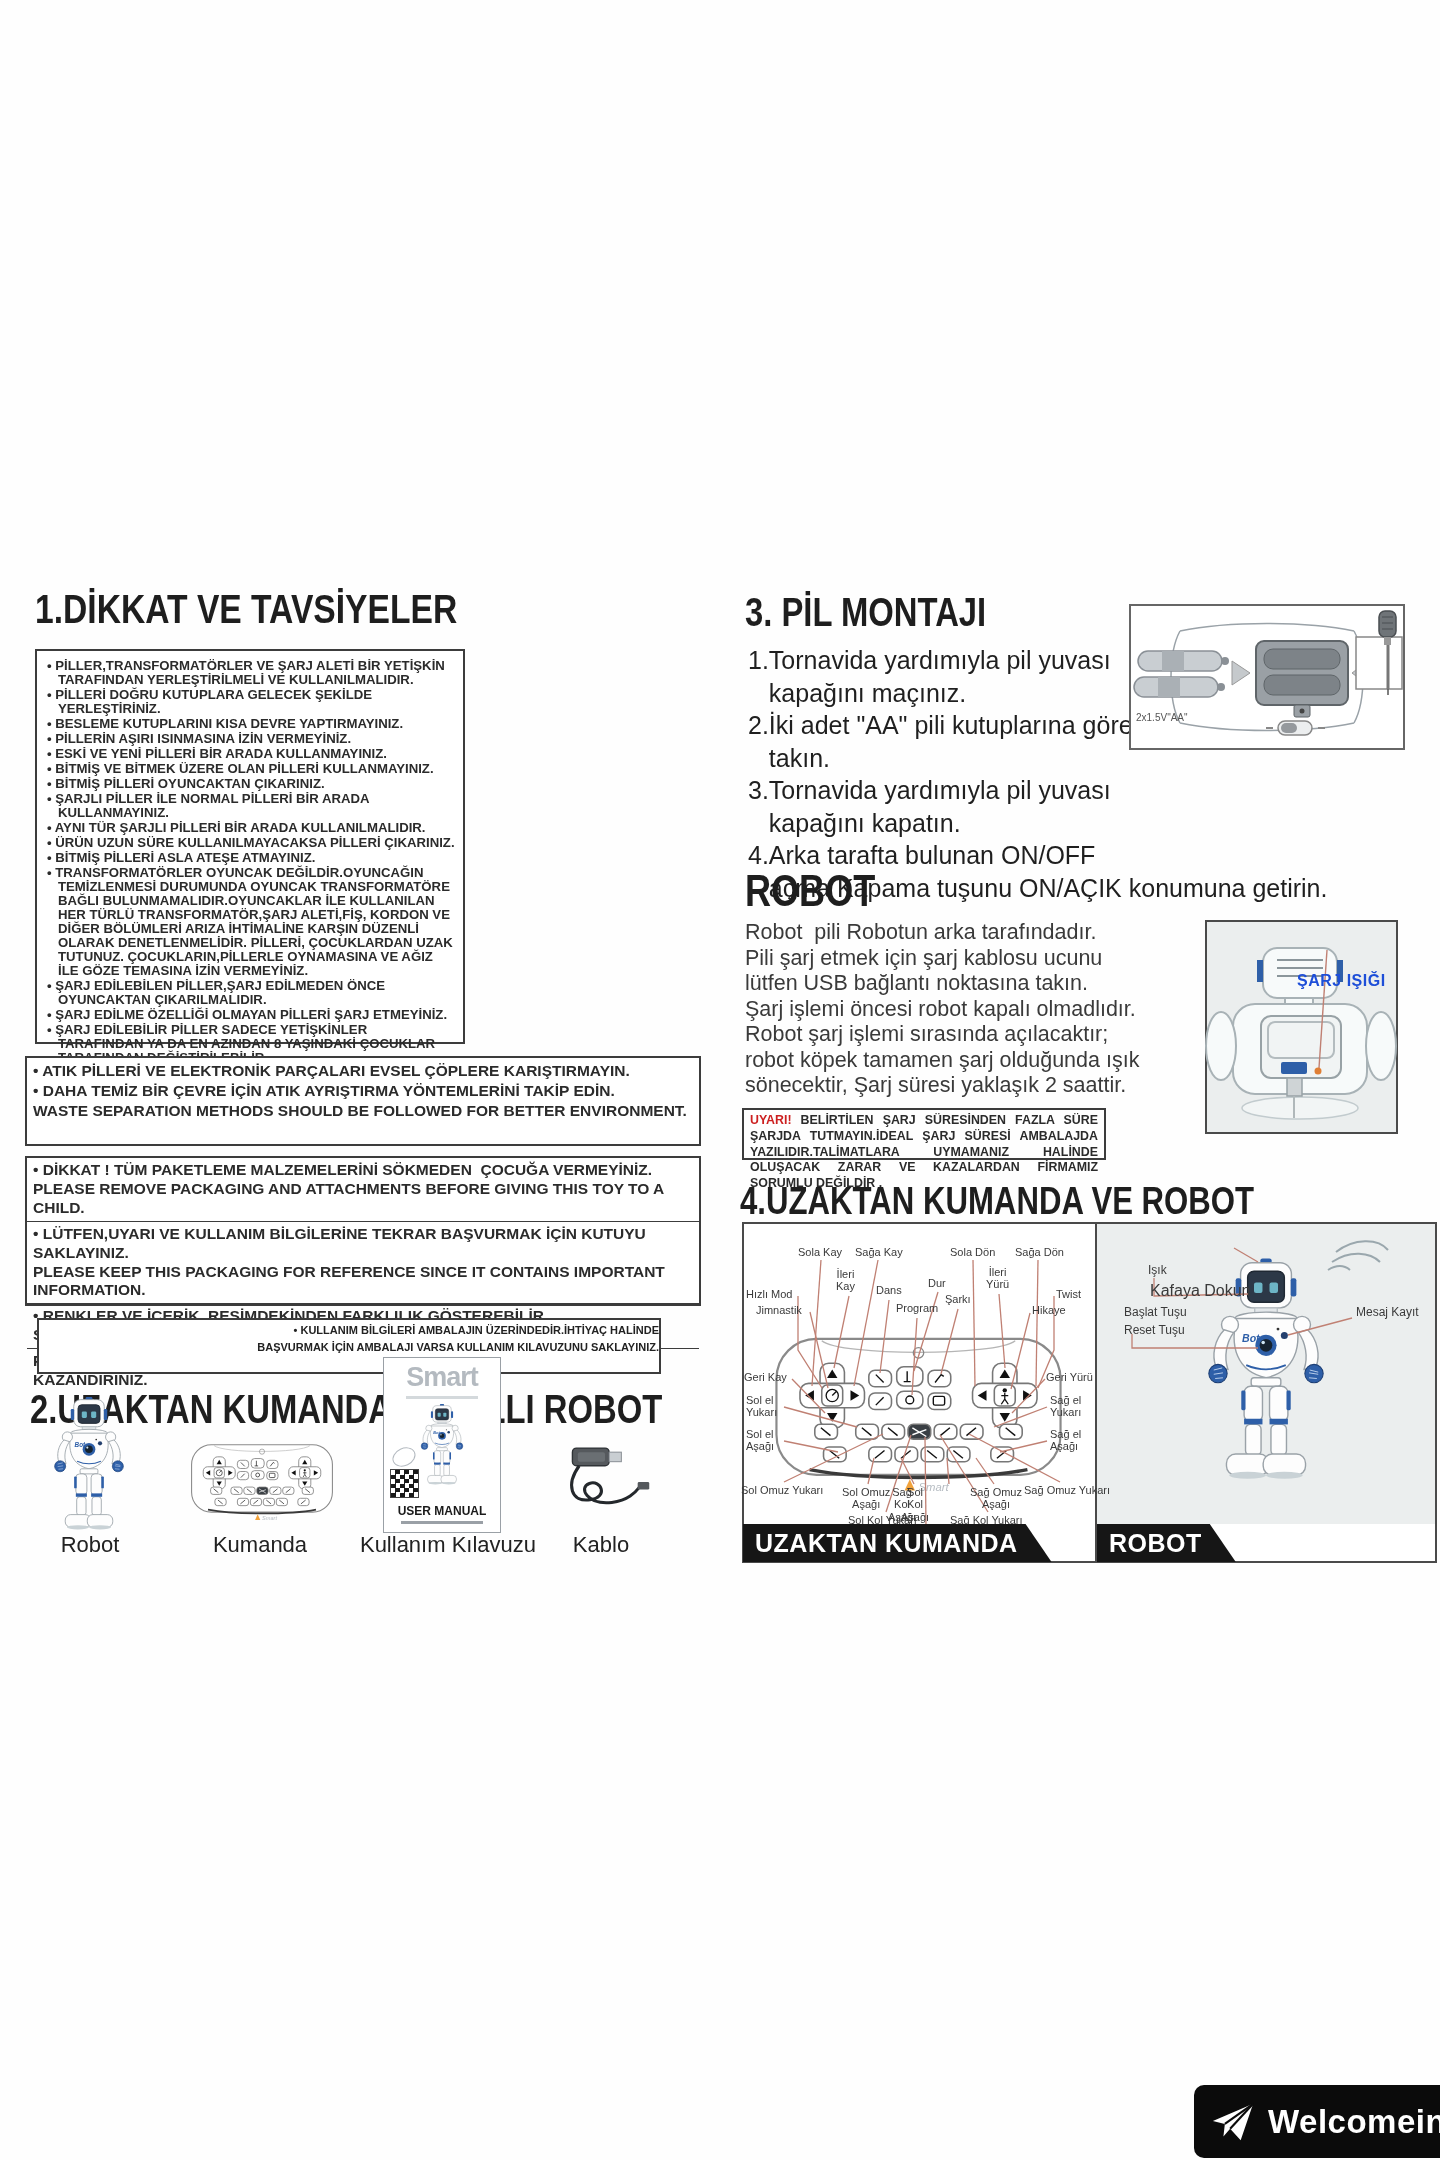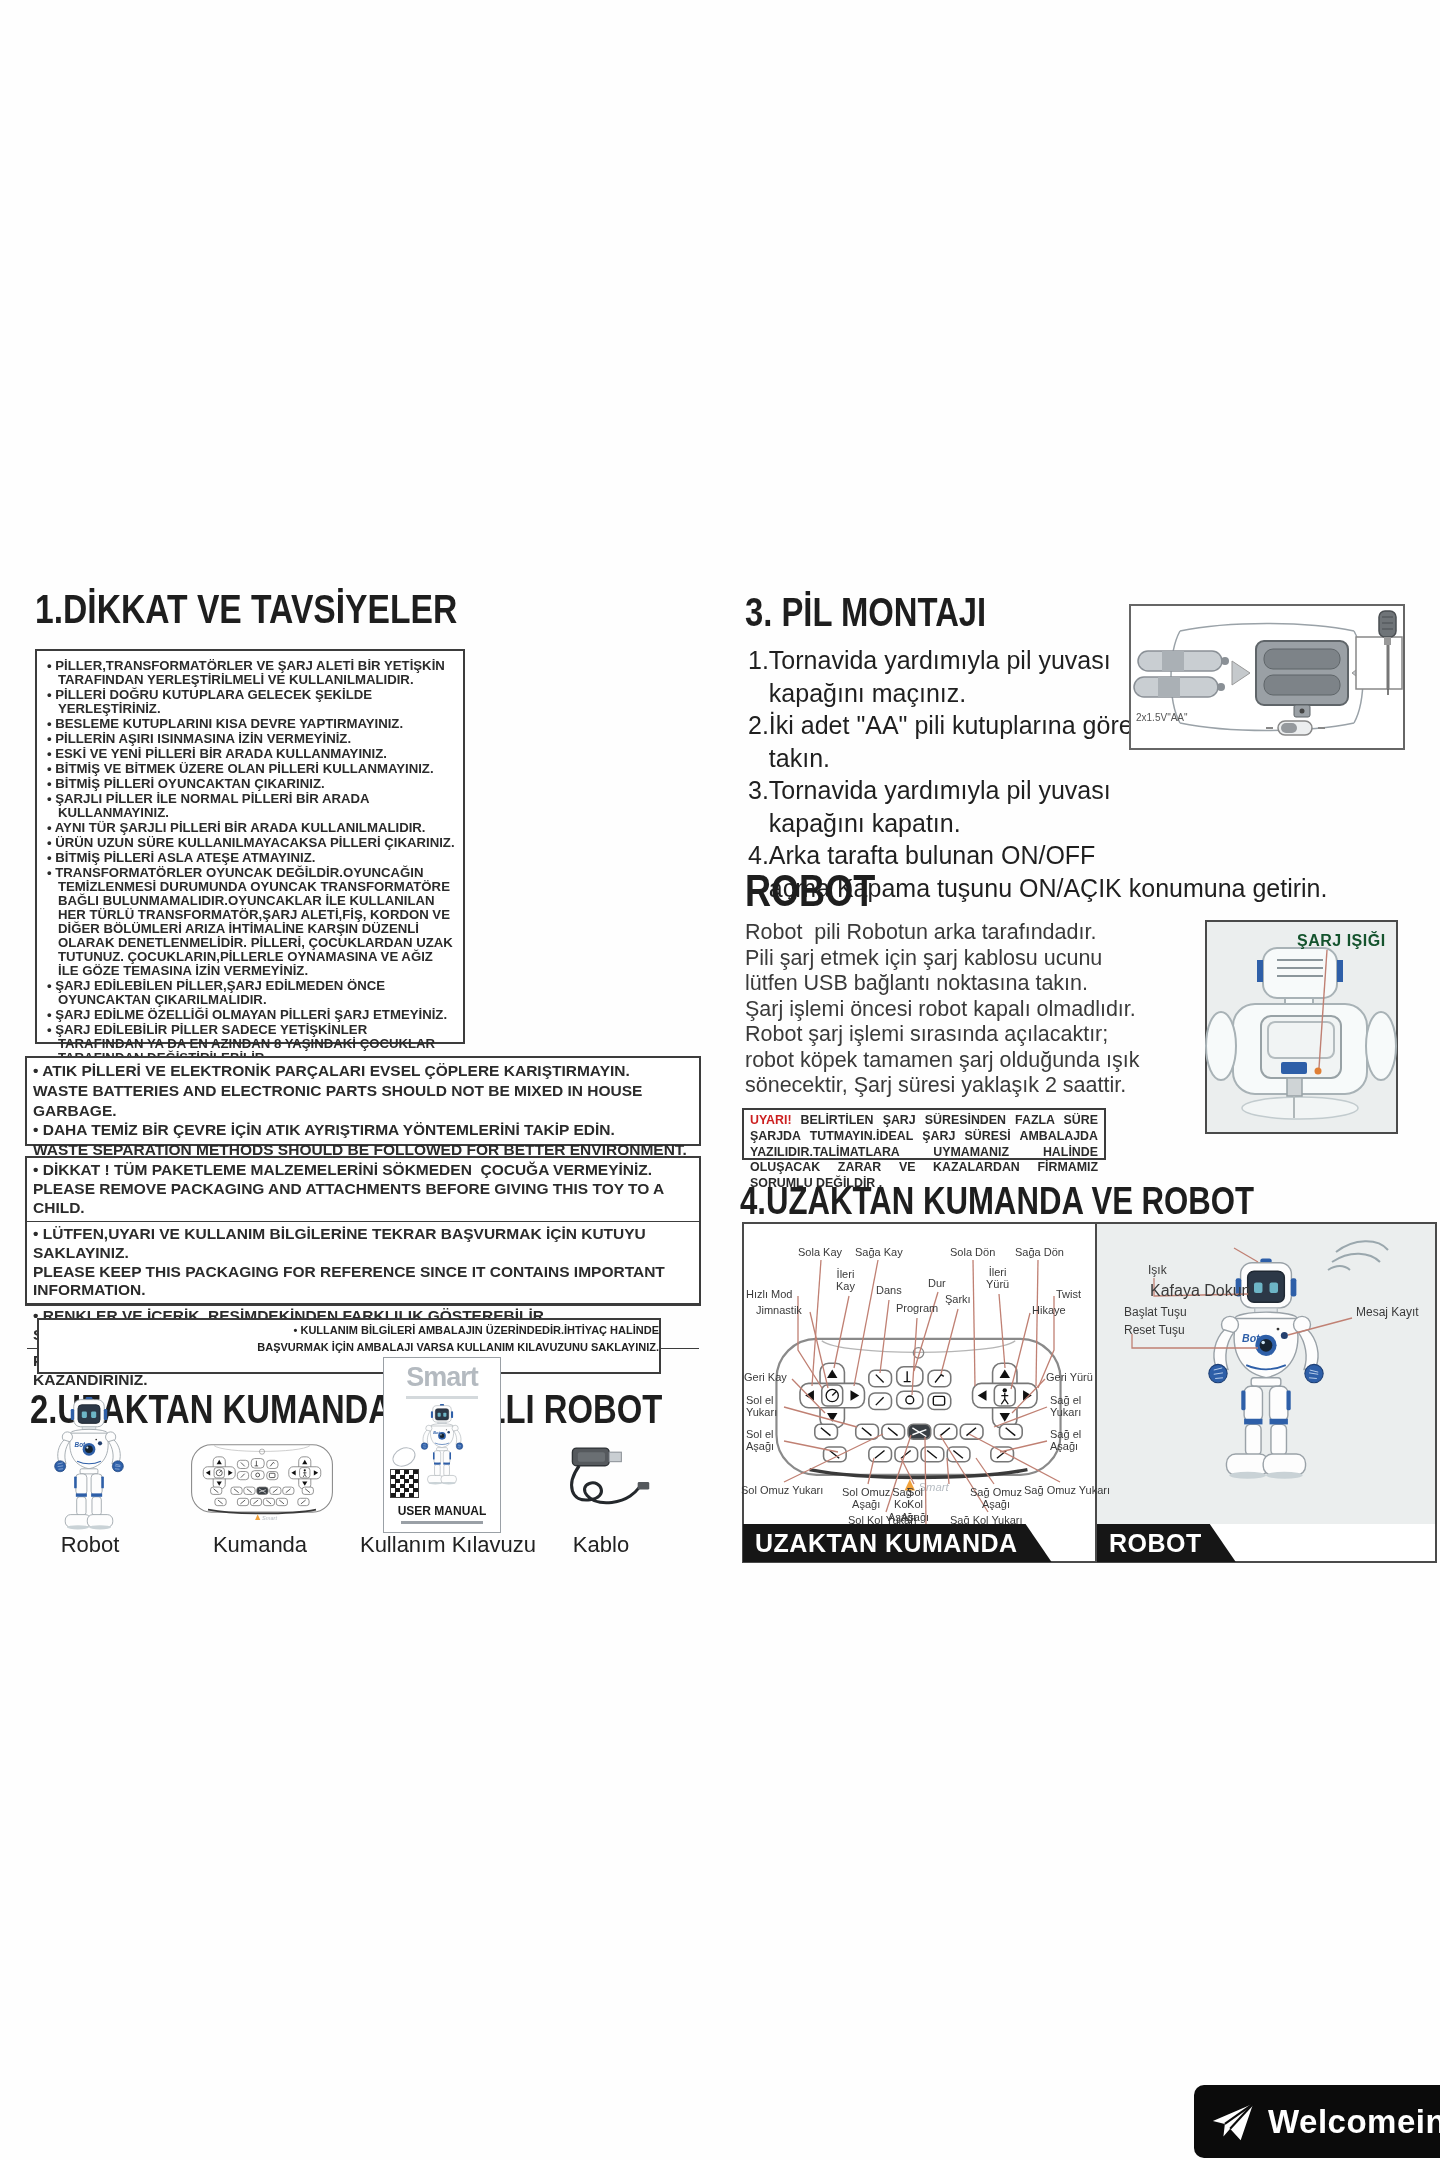--- a/index.html
+++ b/index.html
@@ -16,21 +16,21 @@
   .box-line{font-size:15.5px;line-height:1.28;font-weight:bold;color:#2b2b2b;padding:0 6px;}
   .att-row{font-size:15.5px;line-height:1.22;font-weight:bold;color:#2b2b2b;padding:3px 6px;}
   .att-row + .att-row{border-top:1.5px solid #3c3c3c;}
   .keep{font-size:11px;line-height:1.5;font-weight:bold;text-align:right;padding-top:2px;}
   .steps{position:absolute;font-size:25px;line-height:1.3;color:#1f1f1f;}
   .para{position:absolute;font-size:21.5px;line-height:1.19;color:#3a3a3a;}
   .panel{position:absolute;border:2px solid #4a4a4a;box-sizing:border-box;background:#fff;}
   .photo{background:#ebeeee;}
   .lb{position:absolute;font-size:11px;line-height:1.12;color:#3a3a3a;white-space:pre-line;z-index:5;}
   .lb.c{text-align:center;}
-  .charge-lb{position:absolute;font-size:16px;font-weight:bold;letter-spacing:.5px;color:#14532d;z-index:5;}
+  .charge-lb{position:absolute;font-size:16px;font-weight:bold;letter-spacing:.5px;color:#1d4ed8;z-index:5;margin-top:40px;}
   .uyari{position:absolute;border:2px solid #3c3c3c;box-sizing:border-box;font-size:12.4px;
          font-weight:bold;line-height:1.27;padding:3px 6px;color:#2b2b2b;text-align:justify;}
   .uyari .red{color:#cc1f1f;}
   .banner{position:absolute;top:1524px;height:38px;line-height:38px;background:#161616;color:#fff;
           font-weight:900;font-size:25px;padding:0 34px 0 12px;letter-spacing:.5px;
           clip-path:polygon(0 0,calc(100% - 26px) 0,100% 100%,0 100%);z-index:6;}
   .cap{position:absolute;transform:translateX(-50%);font-size:22px;color:#222;}
   .manual{position:absolute;left:383px;top:1357px;width:118px;height:176px;border:1.5px solid #9aa0a6;
           background:#fff;box-sizing:border-box;text-align:center;}
   .manual .brand{font-size:27px;font-weight:bold;color:#b4bac0;letter-spacing:-1px;margin-top:4px;}
@@ -192,21 +192,20 @@
     <div class="w-item">ÜRÜN UZUN SÜRE KULLANILMAYACAKSA PİLLERİ ÇIKARINIZ.</div>
     <div class="w-item">BİTMİŞ PİLLERİ ASLA ATEŞE ATMAYINIZ.</div>
     <div class="w-item">TRANSFORMATÖRLER OYUNCAK DEĞİLDİR.OYUNCAĞIN TEMİZLENMESİ DURUMUNDA OYUNCAK TRANSFORMATÖRE BAĞLI BULUNMAMALIDIR.OYUNCAKLAR İLE KULLANILAN HER TÜRLÜ TRANSFORMATÖR,ŞARJ ALETİ,FİŞ, KORDON VE DİĞER BÖLÜMLERİ ARIZA İHTİMALİNE KARŞIN DÜZENLİ OLARAK DENETLENMELİDİR. PİLLERİ, ÇOCUKLARDAN UZAK TUTUNUZ. ÇOCUKLARIN,PİLLERLE OYNAMASINA VE AĞIZ  İLE GÖZE TEMASINA İZİN VERMEYİNİZ.</div>
     <div class="w-item">ŞARJ EDİLEBİLEN PİLLER,ŞARJ EDİLMEDEN ÖNCE OYUNCAKTAN ÇIKARILMALIDIR.</div>
     <div class="w-item">ŞARJ EDİLME ÖZELLİĞİ OLMAYAN PİLLERİ ŞARJ ETMEYİNİZ.</div>
     <div class="w-item">ŞARJ EDİLEBİLİR PİLLER SADECE YETİŞKİNLER TARAFINDAN YA DA EN AZINDAN 8 YAŞINDAKİ ÇOCUKLAR TARAFINDAN DEĞİŞTİRİLEBİLİR.</div>
   </div>
 
   <div class="box" style="left:25px;top:1056px;width:676px;height:90px;padding:3px 0">
     <div class="box-line">• ATIK PİLLERİ VE ELEKTRONİK PARÇALARI EVSEL ÇÖPLERE KARIŞTIRMAYIN.</div>
-    <div class="box-line">WASTE BATTERIES AND ELECTRONIC PARTS SHOULD NOT BE MIXED IN HOUSE GARBAGE.</div>
     <div class="box-line">• DAHA TEMİZ BİR ÇEVRE İÇİN ATIK AYRIŞTIRMA YÖNTEMLERİNİ TAKİP EDİN.</div>
     <div class="box-line">WASTE SEPARATION METHODS SHOULD BE FOLLOWED FOR BETTER ENVIRONMENT.</div>
   </div>
 
   <div class="box" style="left:25px;top:1156px;width:676px;height:150px">
     <div class="att-row pre">• DİKKAT ! TÜM PAKETLEME MALZEMELERİNİ SÖKMEDEN  ÇOCUĞA VERMEYİNİZ.
 PLEASE REMOVE PACKAGING AND ATTACHMENTS BEFORE GIVING THIS TOY TO A CHILD.</div>
     <div class="att-row pre">• LÜTFEN,UYARI VE KULLANIM BİLGİLERİNE TEKRAR BAŞVURMAK İÇİN KUTUYU SAKLAYINIZ.
 PLEASE KEEP THIS PACKAGING FOR REFERENCE SINCE IT CONTAINS IMPORTANT INFORMATION.</div>
     <div class="att-row pre">• RENKLER VE İÇERİK  RESİMDEKİNDEN FARKLILIK GÖSTEREBİLİR .

